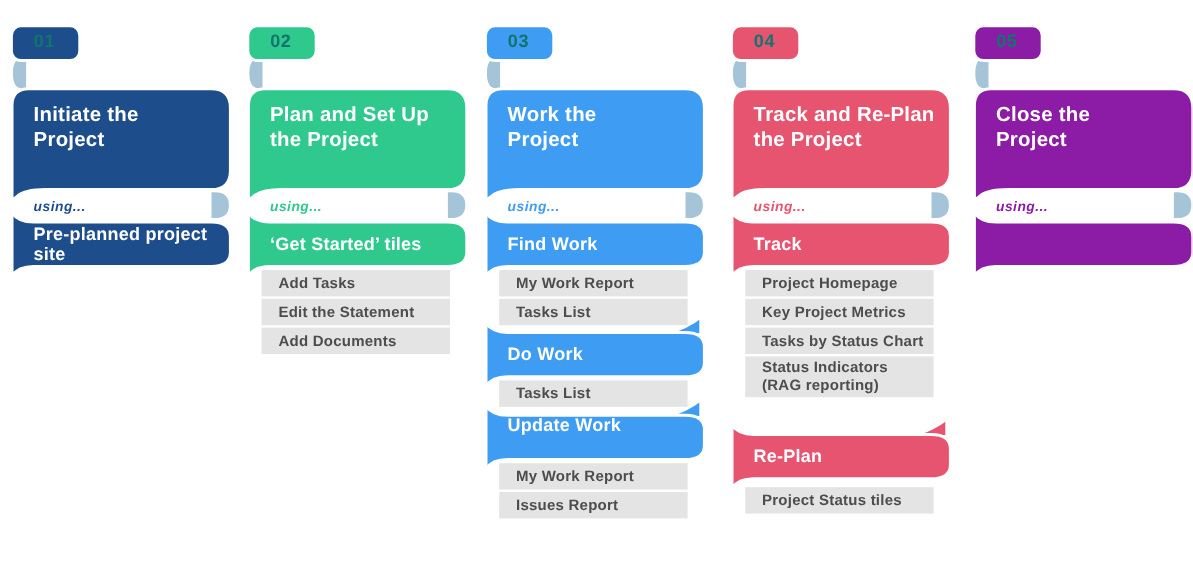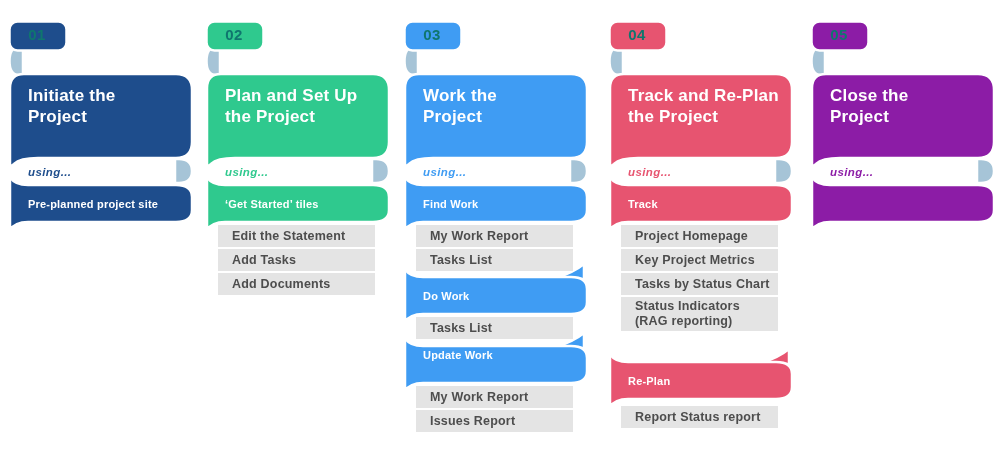--- a/index.html
+++ b/index.html
@@ -21,21 +21,21 @@
   }
   .title{
     position:absolute;top:56px;left:0;height:60px;width:184px;box-sizing:border-box;
     padding-left:20px;display:flex;align-items:center;
     color:#fff;font-weight:bold;font-size:17px;line-height:1.26;
     white-space:pre-line;letter-spacing:.2px;
   }
   .sub{
     position:absolute;left:0;width:184px;height:37px;box-sizing:border-box;
     padding-left:20px;display:flex;align-items:center;
-    color:#fff;font-weight:bold;font-size:11px;letter-spacing:.2px;
+    color:#fff;font-weight:bold;font-size:15px;letter-spacing:.2px;
   }
   .rows{position:absolute;left:13px;width:157px;}
   .row{
     height:22px;margin-bottom:2px;background:#e4e4e4;color:#4d4d4d;
     display:flex;align-items:center;box-sizing:border-box;padding-left:14px;
     font-weight:bold;font-size:12.5px;letter-spacing:.2px;
     white-space:pre-line;line-height:1.18;
   }
   .row.tall{height:34px;}
 </style>
@@ -72,22 +72,22 @@
       <path d="M16 54 H168 Q184 54 184 70 V122 Q184 138 168 138 H30 Q12 138 6 144 L2 147 L2 68 Q2 54 16 54 Z"></path>
       <path d="M2 157 Q7 165 20 165 H168 Q184 165 184 177 V190 Q184 202 168 202 H20 Q7 202 2 210 Z"></path>
       <text x="20" y="156">using...</text>
     </g>
   </svg>
   <div class="num">02</div>
   <div class="title">Plan and Set Up
 the Project</div>
   <div class="sub" style="top:165px">‘Get Started’ tiles</div>
   <div class="rows" style="top:205px">
+    <div class="row">Add Tasks</div>
     <div class="row">Edit the Statement</div>
-    <div class="row">Add Tasks</div>
     <div class="row">Add Documents</div>
   </div>
 </div>
 
 <div class="col" style="left:403px">
   <svg width="186" height="454" viewBox="0 0 186 454">
     <g fill="#a6c4d7">
       <path d="M15 27 L15 55 L11 55 Q1.5 55 1.5 41 Q1.5 27 11 27 Z"></path>
       <path d="M167 139 L171 139 Q184 139 184 151 Q184 163 171 163 L167 163 Z"></path>
     </g>
@@ -142,21 +142,21 @@
   <div class="sub" style="top:165px">Track</div>
   <div class="rows" style="top:205px">
     <div class="row">Project Homepage</div>
     <div class="row">Key Project Metrics</div>
     <div class="row">Tasks by Status Chart</div>
     <div class="row tall">Status Indicators
 (RAG reporting)</div>
   </div>
   <div class="sub" style="top:342px">Re-Plan</div>
   <div class="rows" style="top:386px">
-    <div class="row">Report Status report</div>
+    <div class="row">Project Status tiles</div>
   </div>
 </div>
 
 <div class="col" style="left:810px">
   <svg width="186" height="454" viewBox="0 0 186 454">
     <g fill="#a6c4d7">
       <path d="M15 27 L15 55 L11 55 Q1.5 55 1.5 41 Q1.5 27 11 27 Z"></path>
       <path d="M167 139 L171 139 Q184 139 184 151 Q184 163 171 163 L167 163 Z"></path>
     </g>
     <g fill="#8c1ca6">

